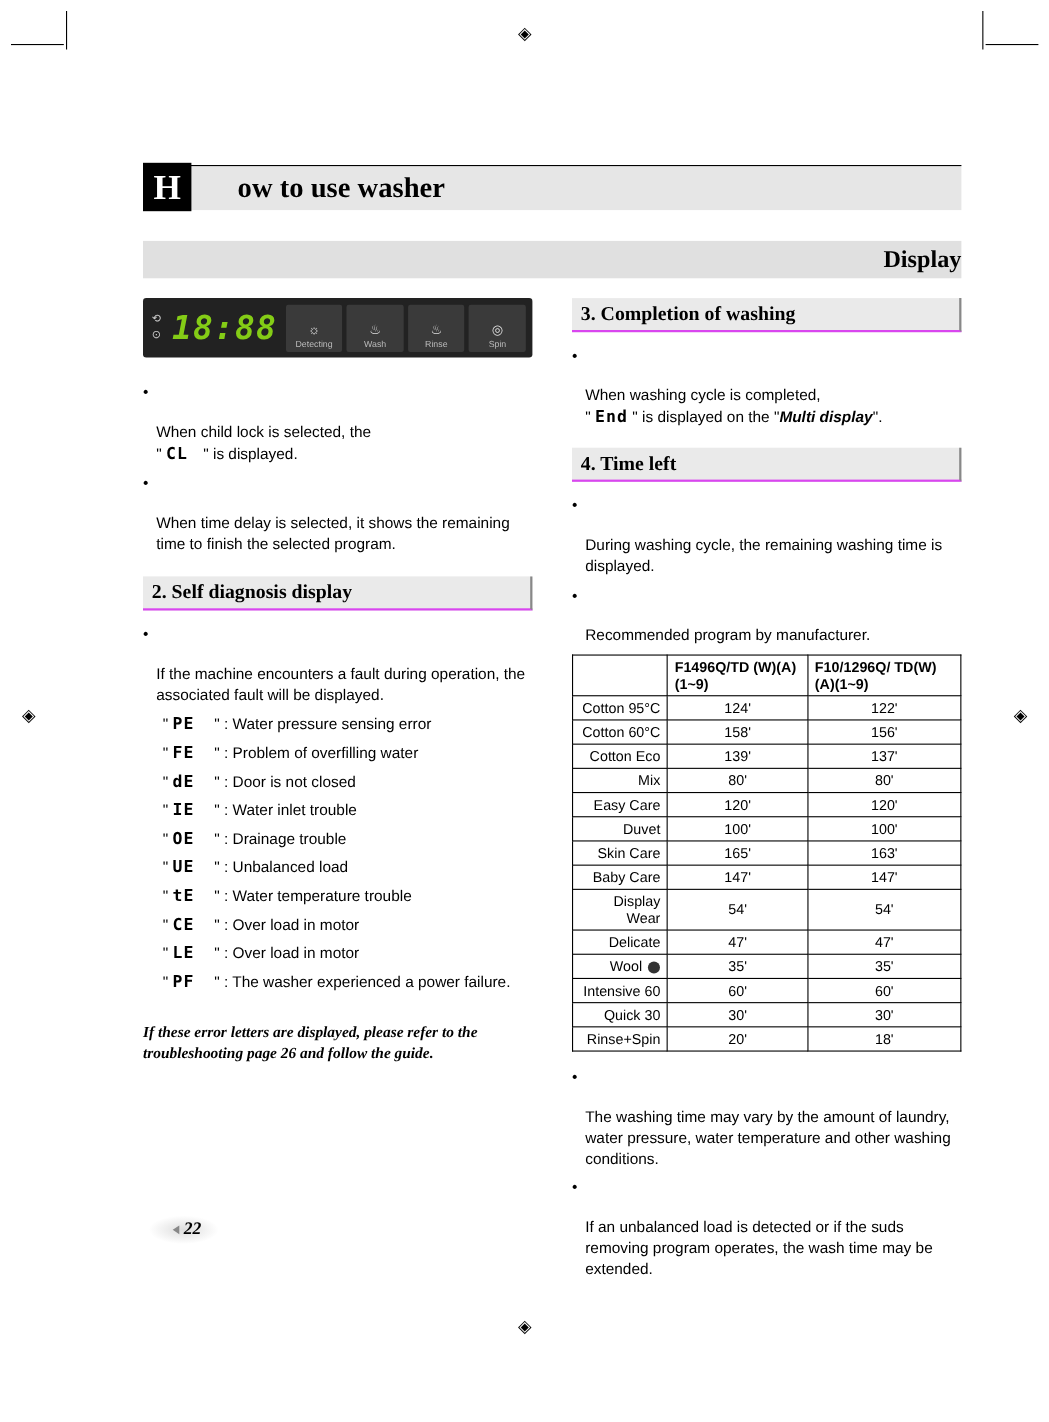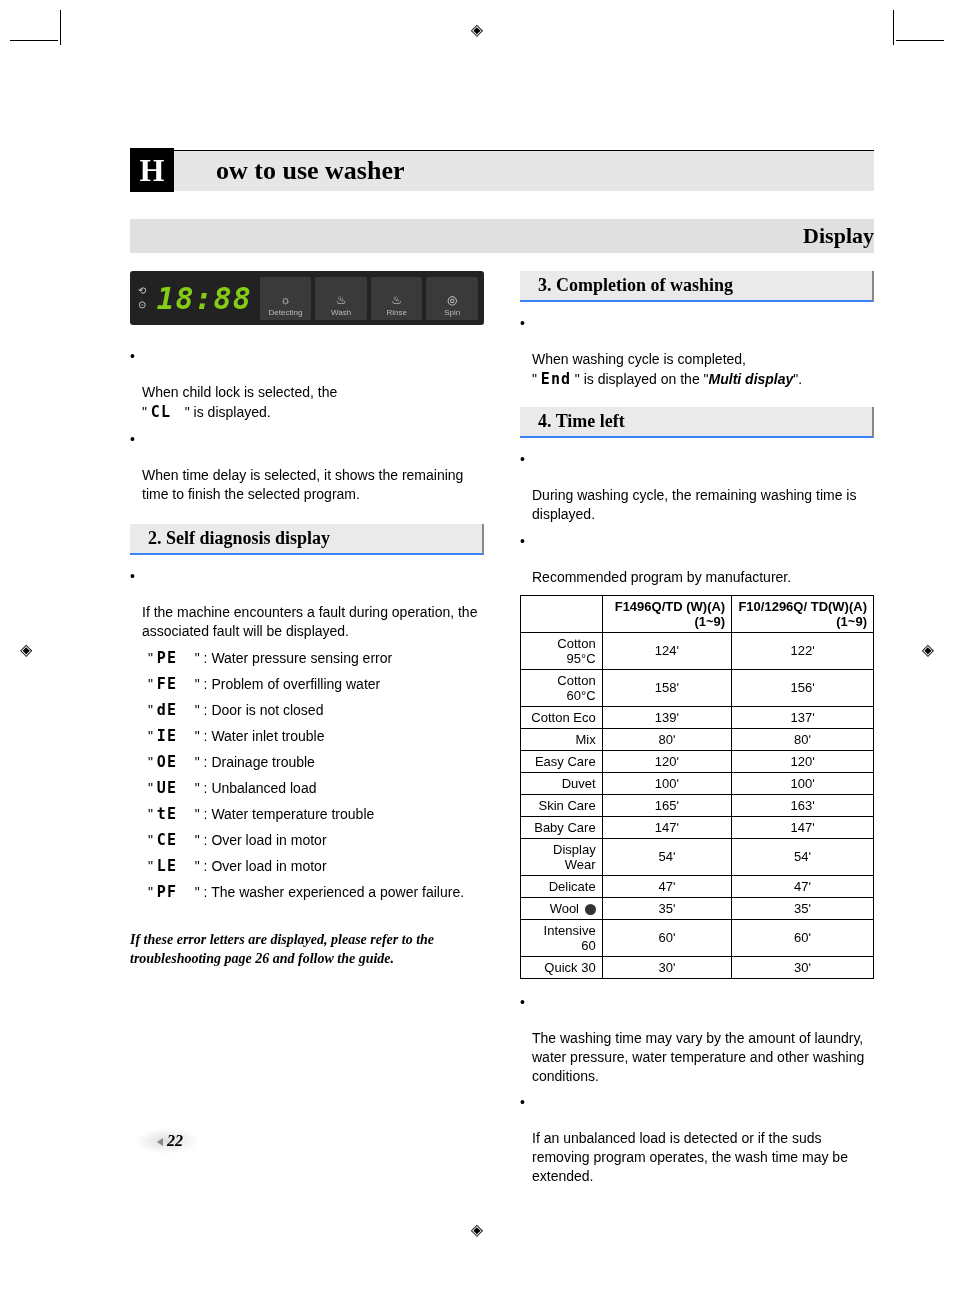--- a/index.html
+++ b/index.html
@@ -126,22 +126,22 @@
     gap:2px;
   }
   .dp-box .sym { color:#ddd; font-size:12px; line-height:1;}
 
   .sub-heading {
     font-family: "Times New Roman", serif;
     font-weight: bold;
     font-size: 18px;
     background: #eaeaea;
     border-right: 2px solid #888;
-    border-bottom: 2px solid #3b82f6;
-    padding: 4px 18px;
+    border-bottom: 2px solid #d946ef;
+    padding: 4px 8px;
     margin: 0 0 12px 0;
   }
 
   .bullet {
     display: flex;
     margin: 0 0 8px 0;
     line-height: 1.35;
   }
   .bullet .dot { width: 12px; }
   .bullet .txt { flex: 1; margin-top: 36px; }
@@ -173,21 +173,21 @@
     margin-top: 6px;
     font-size: 13px;
   }
   table.times th, table.times td {
     border: 1px solid #000;
     padding: 3px 6px;
     text-align: right;
   }
   table.times th {
     font-weight: bold;
-    text-align: right;
+    text-align: left;
   }
   table.times td.c { text-align: center; }
   table.times tr:first-child th:first-child { border-top-color:#000; }
 
   .wool-dot {
     display:inline-block; width:11px; height:11px; border-radius:50%;
     background:#333; vertical-align:middle; margin-left:2px;
   }
 
   .page-num {
@@ -387,20 +387,25 @@
         <tr>
               <td>Intensive 60</td>
               <td class="c">60ʹ</td>
               <td class="c">60ʹ</td>
             </tr>
         <tr>
               <td>Quick 30</td>
               <td class="c">30ʹ</td>
               <td class="c">30ʹ</td>
             </tr>
+        <tr>
+              <td>Rinse+Spin</td>
+              <td class="c">20ʹ</td>
+              <td class="c">18ʹ</td>
+            </tr>
       </tbody>
         </table>
 
       <div style="height:14px"></div>
       <div class="bullet">
         <div class="dot">•</div>
           <div class="txt">The washing time may vary  by the amount of laundry, water pressure, water temperature and other washing conditions.</div>
       </div>
       <div class="bullet">
         <div class="dot">•</div>

